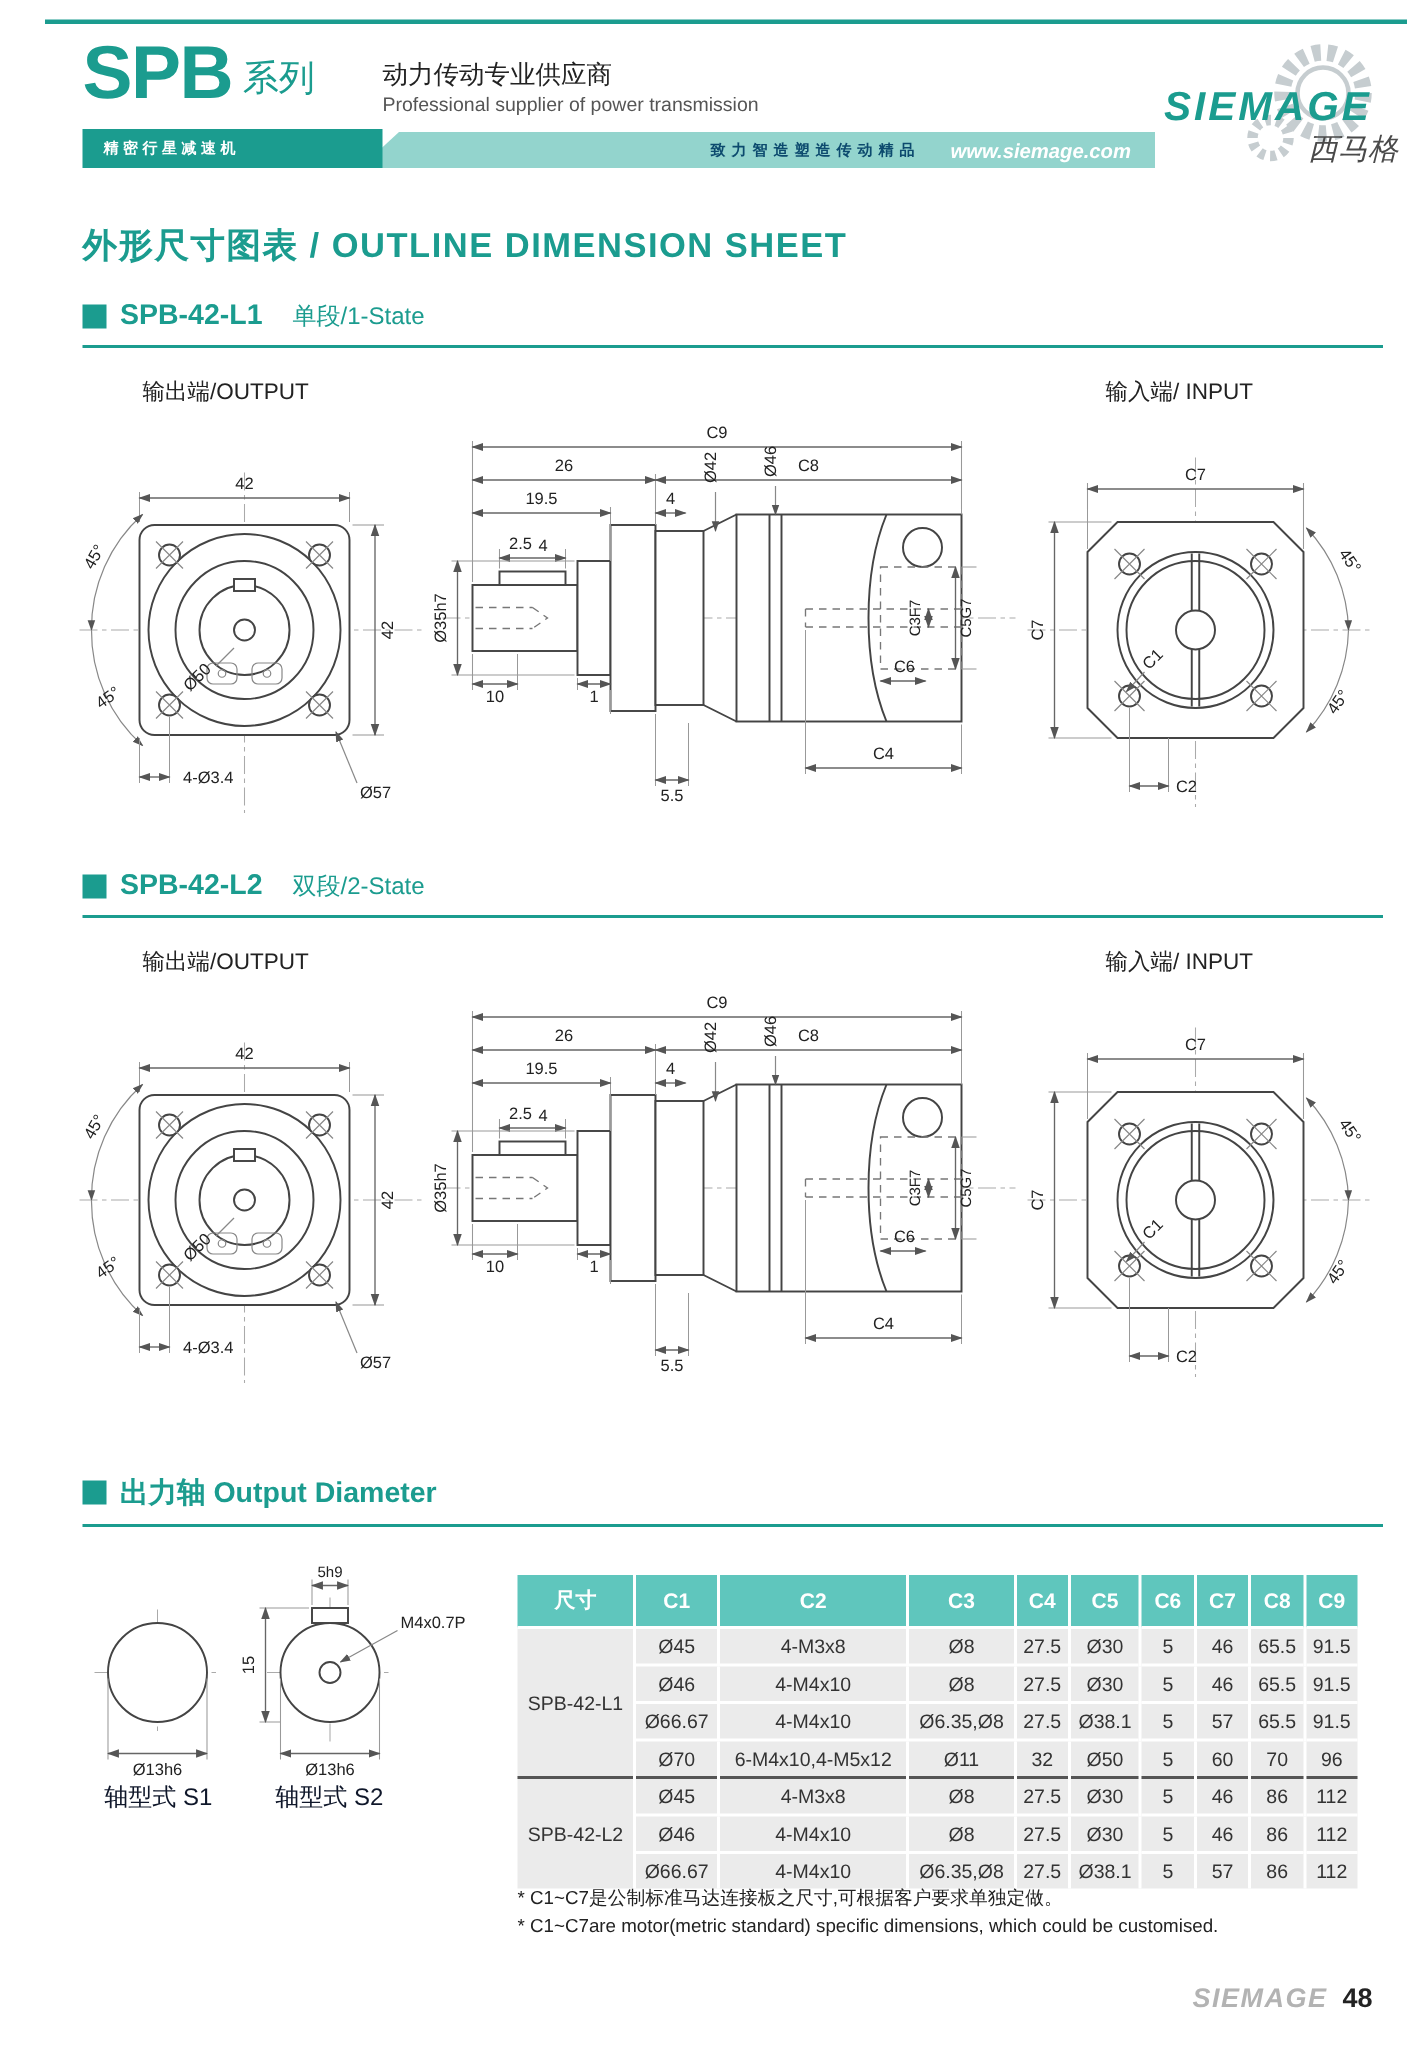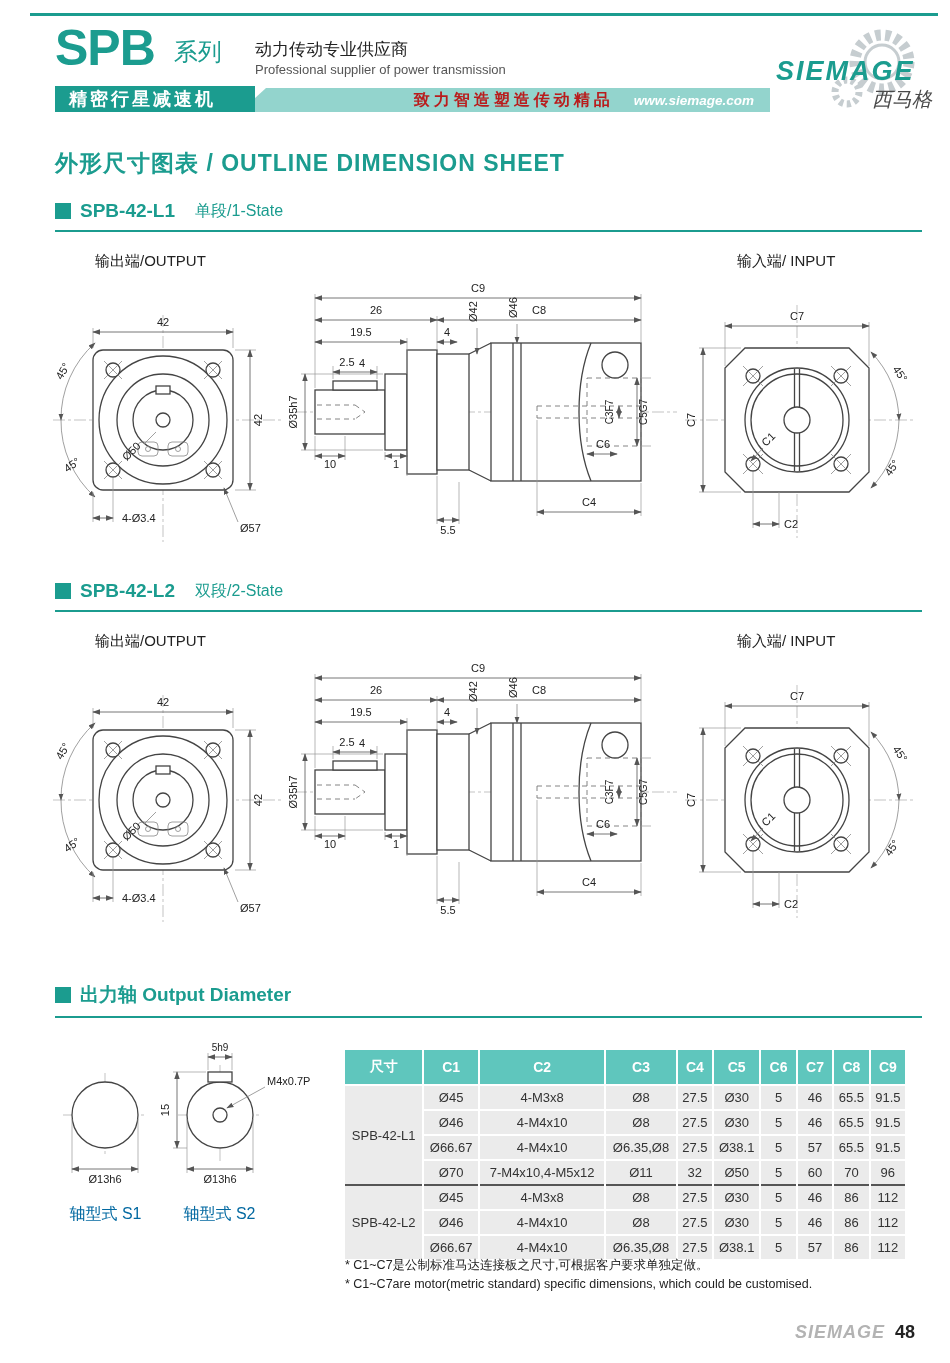--- a/index.html
+++ b/index.html
@@ -8,29 +8,29 @@
     --table-header:#5fc6bd;
     --row-bg:#ebebeb;
   }
   *{box-sizing:border-box;}
   body{margin:0;background:#888;}
   .page{position:relative;width:950px;height:1363px;background:#ffffff;
         font-family:"Liberation Sans",sans-serif;overflow:hidden;margin:0 auto;}
   .abs{position:absolute;}
   .top-rule{left:30px;right:12px;top:13px;height:3px;background:var(--accent);}
   
-  .spb-row{left:55px;top:26px;display:flex;align-items:flex-end;gap:19px;color:var(--accent);}
+  .spb-row{left:55px;top:26px;display:flex;align-items:flex-end;gap:7px;color:var(--accent);}
   .spb{font-size:50px;font-weight:bold;line-height:0.9;letter-spacing:-1px;}
   .spb-suffix{font-size:24px;padding-bottom:3px;}
   .banner-dark{left:55px;top:86px;width:200px;height:26px;background:var(--accent);color:#fff;
-      font-size:18px;font-weight:bold;letter-spacing:3px;display:flex;align-items:center;padding-left:14px;z-index:2;}
+      font-size:10px;font-weight:bold;letter-spacing:3px;display:flex;align-items:center;padding-left:14px;z-index:2;}
   .banner-light{left:240px;top:88px;width:530px;height:24px;background:var(--accent-light);
       clip-path:polygon(26px 0,100% 0,100% 100%,0 100%);display:flex;align-items:center;
       justify-content:flex-end;gap:20px;padding-right:16px;z-index:1;}
-  .banner-light .cn{color:#b91c1c;font-size:16px;font-weight:bold;letter-spacing:4px;}
+  .banner-light .cn{color:#0c4a6e;font-size:10px;font-weight:bold;letter-spacing:4px;}
   .banner-light .web{color:#fff;font-size:13.5px;font-weight:bold;font-style:italic;}
   .slogan-cn{left:255px;top:38px;font-size:17px;color:#222;}
   .slogan-cn b{font-weight:normal;}
   .slogan-en{left:255px;top:62px;font-size:13px;color:#555;text-align:right;}
   
   .main-title{left:55px;top:148px;font-size:23px;font-weight:bold;color:var(--accent);letter-spacing:1px;}
   .sec-header{left:55px;right:28px;border-bottom:2px solid var(--accent);padding-bottom:8px;
       display:flex;align-items:center;color:var(--accent);}
   .sq{width:16px;height:16px;background:var(--accent);display:inline-block;margin-right:9px;flex:0 0 auto;}
   .sec-name{font-size:19px;font-weight:bold;}
@@ -51,21 +51,21 @@
   .dim-table{left:345px;top:1050px;width:560px;}
   table{border-collapse:collapse;width:100%;}
   thead th{background:var(--table-header);color:#fff;font-size:14px;font-weight:bold;
       padding:8px 6px;border-right:2px solid #fff;}
   thead th:last-child{border-right:none;}
   tbody td,tbody th{background:var(--row-bg);color:#333;font-size:13px;text-align:center;
       padding:4px 2px;border-right:2px solid #fff;border-top:2px solid #fff;font-weight:normal;}
   tbody td:last-child{border-right:none;}
   tbody tr.sep td,tbody tr.sep th{border-top:2px solid #555;}
   .notes{left:345px;top:1256px;font-size:12.5px;color:#222;line-height:1.5;}
-  .shaft-label{font-size:16px;color:#0369a1;text-align:center;width:95px;margin-top:16px;}
+  .shaft-label{font-size:16px;color:#0f172a;text-align:center;width:95px;}
   
   .footer{right:35px;top:1322px;display:flex;align-items:baseline;gap:10px;}
   .footer .brand{color:#b3b3b3;font-size:18px;font-weight:bold;font-style:italic;letter-spacing:1px;}
   .footer .pg{color:#222;font-size:18px;font-weight:bold;}
 </style>
 </head>
 <body>
 
 <div class="page">
 
@@ -509,21 +509,21 @@
             <td>Ø6.35,Ø8</td>
             <td>27.5</td>
             <td>Ø38.1</td>
             <td>5</td>
             <td>57</td>
             <td>65.5</td>
             <td>91.5</td>
           </tr>
           <tr>
             <td>Ø70</td>
-            <td>7-M4x10,4-M5x12</td>
+            <td>6-M4x10,4-M5x12</td>
             <td>Ø11</td>
             <td>32</td>
             <td>Ø50</td>
             <td>5</td>
             <td>60</td>
             <td>70</td>
             <td>96</td>
           </tr>
           <tr class="sep">
             <th rowspan="3">SPB-42-L2</th>

